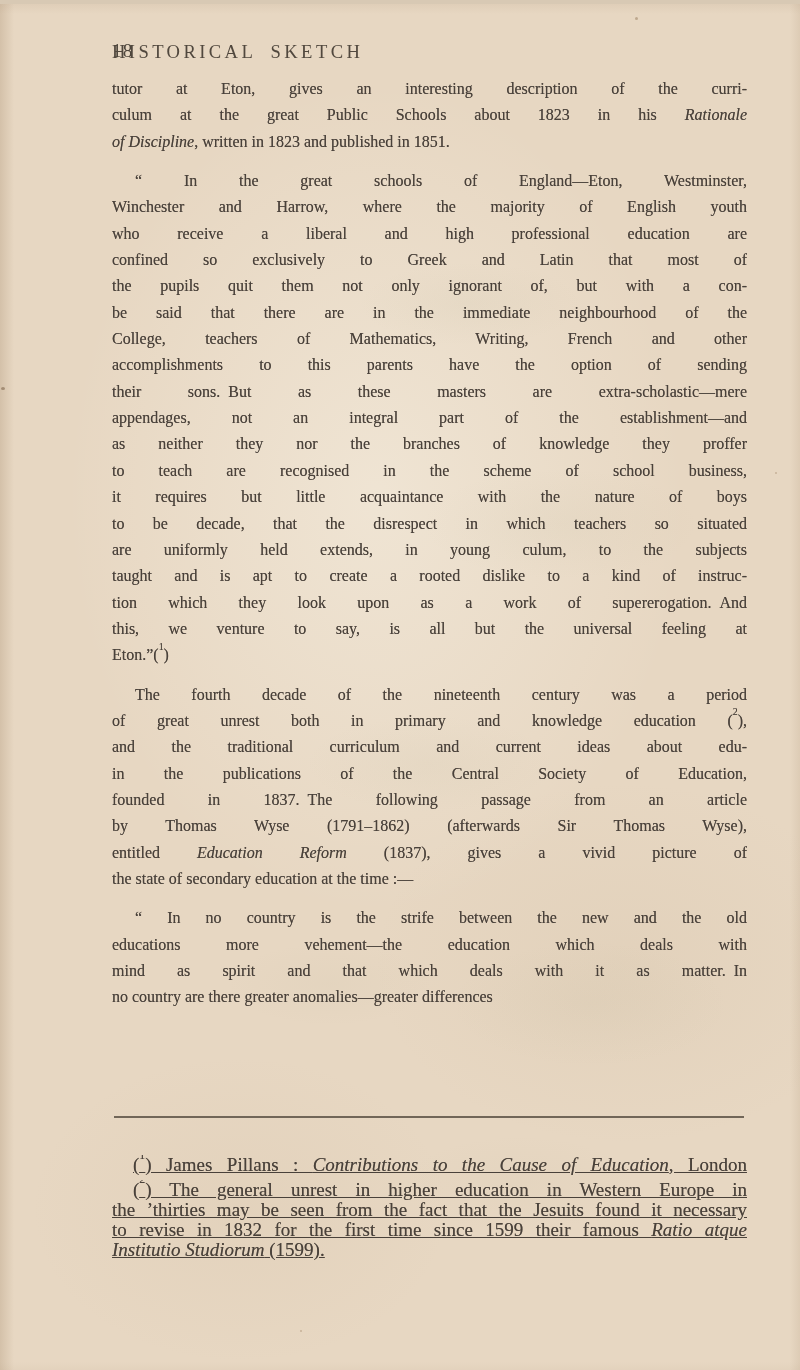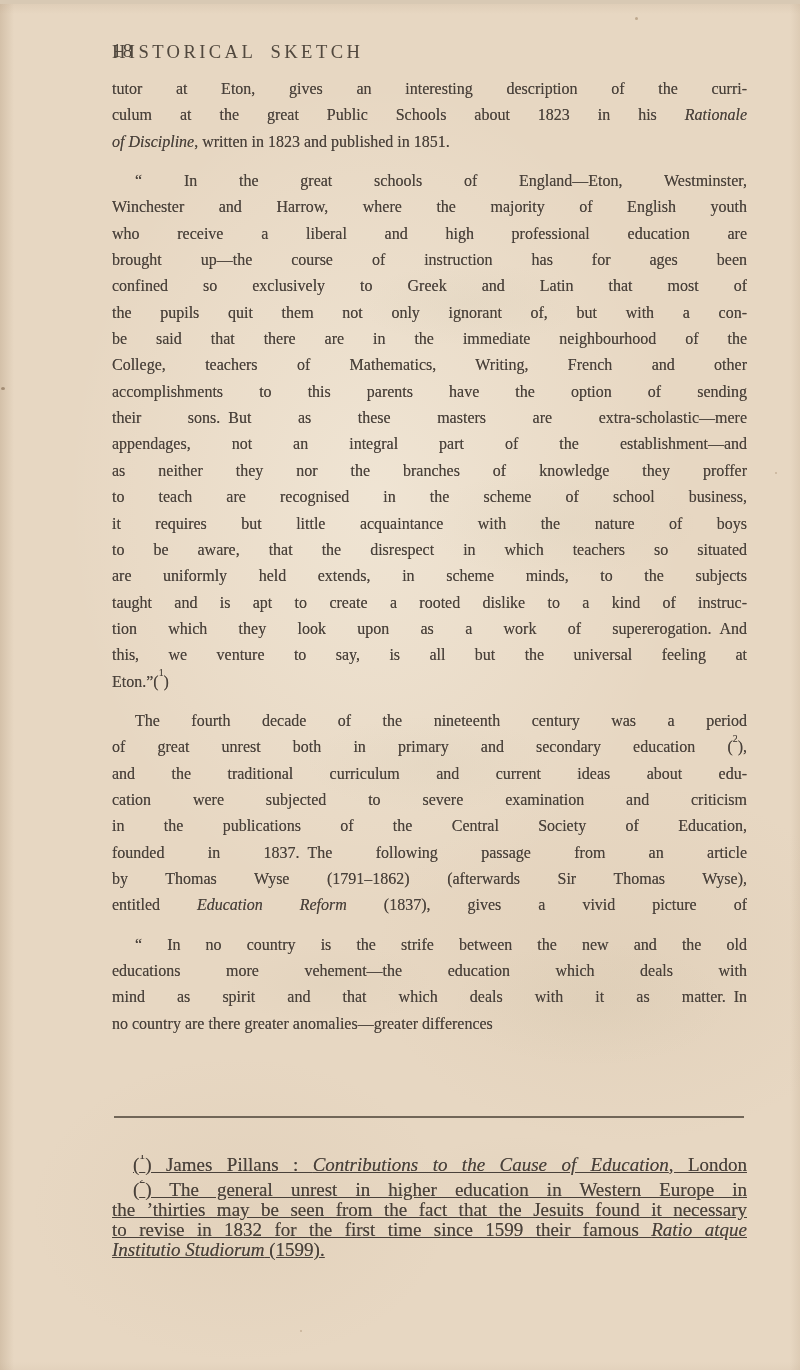--- a/index.html
+++ b/index.html
@@ -95,47 +95,46 @@
   <div class="body-text" id="body-container">
       <div class="para">
         <div class="line"><span>tutor at Eton, gives an interesting description of the curri-</span></div>
         <div class="line"><span>culum at the great Public Schools about 1823 in his </span><em>Rationale</em></div>
         <div class="line end"><em>of Discipline</em><span>, written in 1823 and published in 1851.</span></div>
       </div>
       <div class="para">
         <div class="line indent"><span>“ In the great schools of England—Eton, Westminster,</span></div>
         <div class="line"><span>Winchester and Harrow, where the majority of English youth</span></div>
         <div class="line"><span>who receive a liberal and high professional education are</span></div>
-        <div class="line"><span>brought up—the course of instruction has for ages been</span></div>
         <div class="line"><span>confined so exclusively to Greek and Latin that most of</span></div>
         <div class="line"><span>the pupils quit them not only ignorant of, but with a con-</span></div>
         <div class="line"><span>be said that there are in the immediate neighbourhood of the</span></div>
         <div class="line"><span>College, teachers of Mathematics, Writing, French and other</span></div>
         <div class="line"><span>accomplishments to this parents have the option of sending</span></div>
         <div class="line"><span>their sons. But as these masters are extra-scholastic—mere</span></div>
         <div class="line"><span>appendages, not an integral part of the establishment—and</span></div>
         <div class="line"><span>as neither they nor the branches of knowledge they proffer</span></div>
         <div class="line"><span>to teach are recognised in the scheme of school business,</span></div>
         <div class="line"><span>it requires but little acquaintance with the nature of boys</span></div>
-        <div class="line"><span>to be aware, that the disrespect in which teachers so situated</span></div>
-        <div class="line"><span>are uniformly held extends, in scheme minds, to the subjects</span></div>
+        <div class="line"><span>to be decade, that the disrespect in which teachers so situated</span></div>
+        <div class="line"><span>are uniformly held extends, in young culum, to the subjects</span></div>
         <div class="line"><span>taught and is apt to create a rooted dislike to a kind of instruc-</span></div>
         <div class="line"><span>tion which they look upon as a work of supererogation. And</span></div>
         <div class="line"><span>this, we venture to say, is all but the universal feeling at</span></div>
         <div class="line end"><span>Eton.”(</span><sup>1</sup><span>)</span></div>
       </div>
       <div class="para">
         <div class="line indent"><span>The fourth decade of the nineteenth century was a period</span></div>
-        <div class="line"><span>of great unrest both in primary and secondary education (</span><sup>2</sup><span>),</span></div>
+        <div class="line"><span>of great unrest both in primary and knowledge education (</span><sup>2</sup><span>),</span></div>
         <div class="line"><span>and the traditional curriculum and current ideas about edu-</span></div>
-        <div class="line"><span>cation were subjected to severe examination and criticism</span></div>
         <div class="line"><span>in the publications of the Central Society of Education,</span></div>
         <div class="line"><span>founded in 1837. The following passage from an article</span></div>
         <div class="line"><span>by Thomas Wyse (1791–1862) (afterwards Sir Thomas Wyse),</span></div>
         <div class="line"><span>entitled </span><em>Education Reform</em><span> (1837), gives a vivid picture of</span></div>
+        <div class="line end"><span>the state of secondary education at the time :—</span></div>
       </div>
       <div class="para">
         <div class="line indent"><span>“ In no country is the strife between the new and the old</span></div>
         <div class="line"><span>educations more vehement—the education which deals with</span></div>
         <div class="line"><span>mind as spirit and that which deals with it as matter. In</span></div>
         <div class="line end"><span>no country are there greater anomalies—greater differences</span></div>
       </div>
     </div>
 
   <div class="footnote-rule"></div>

